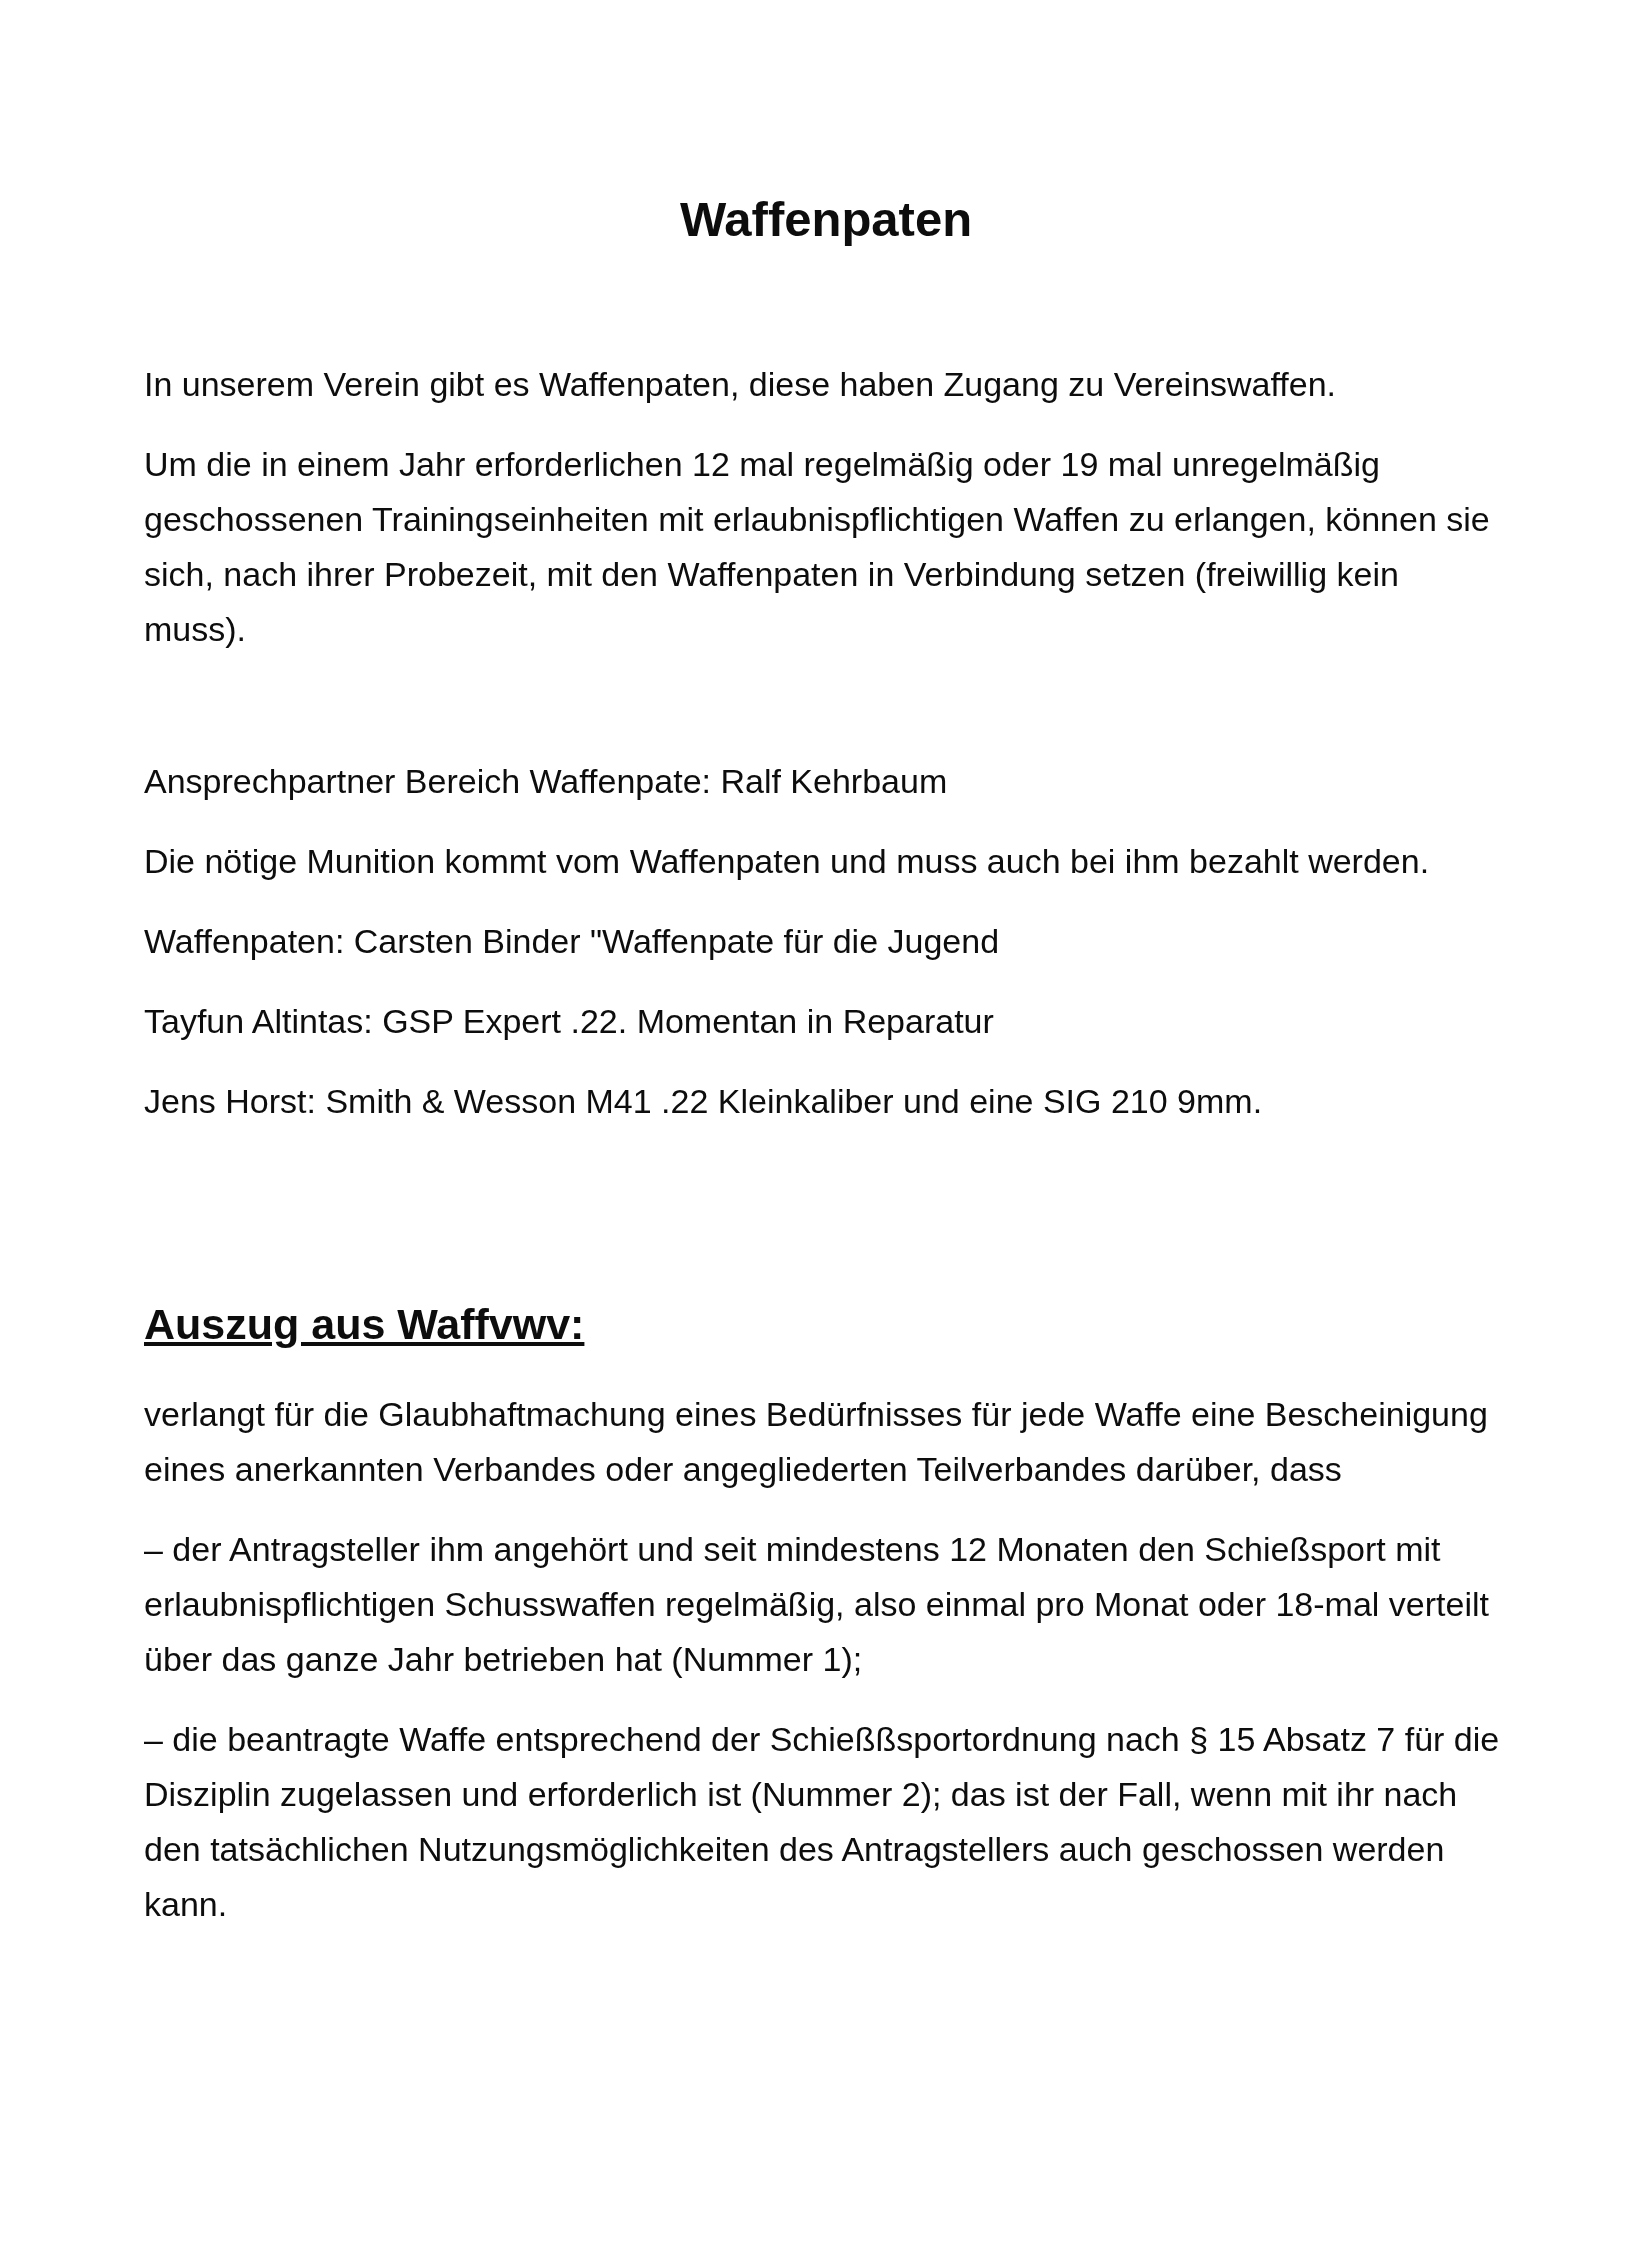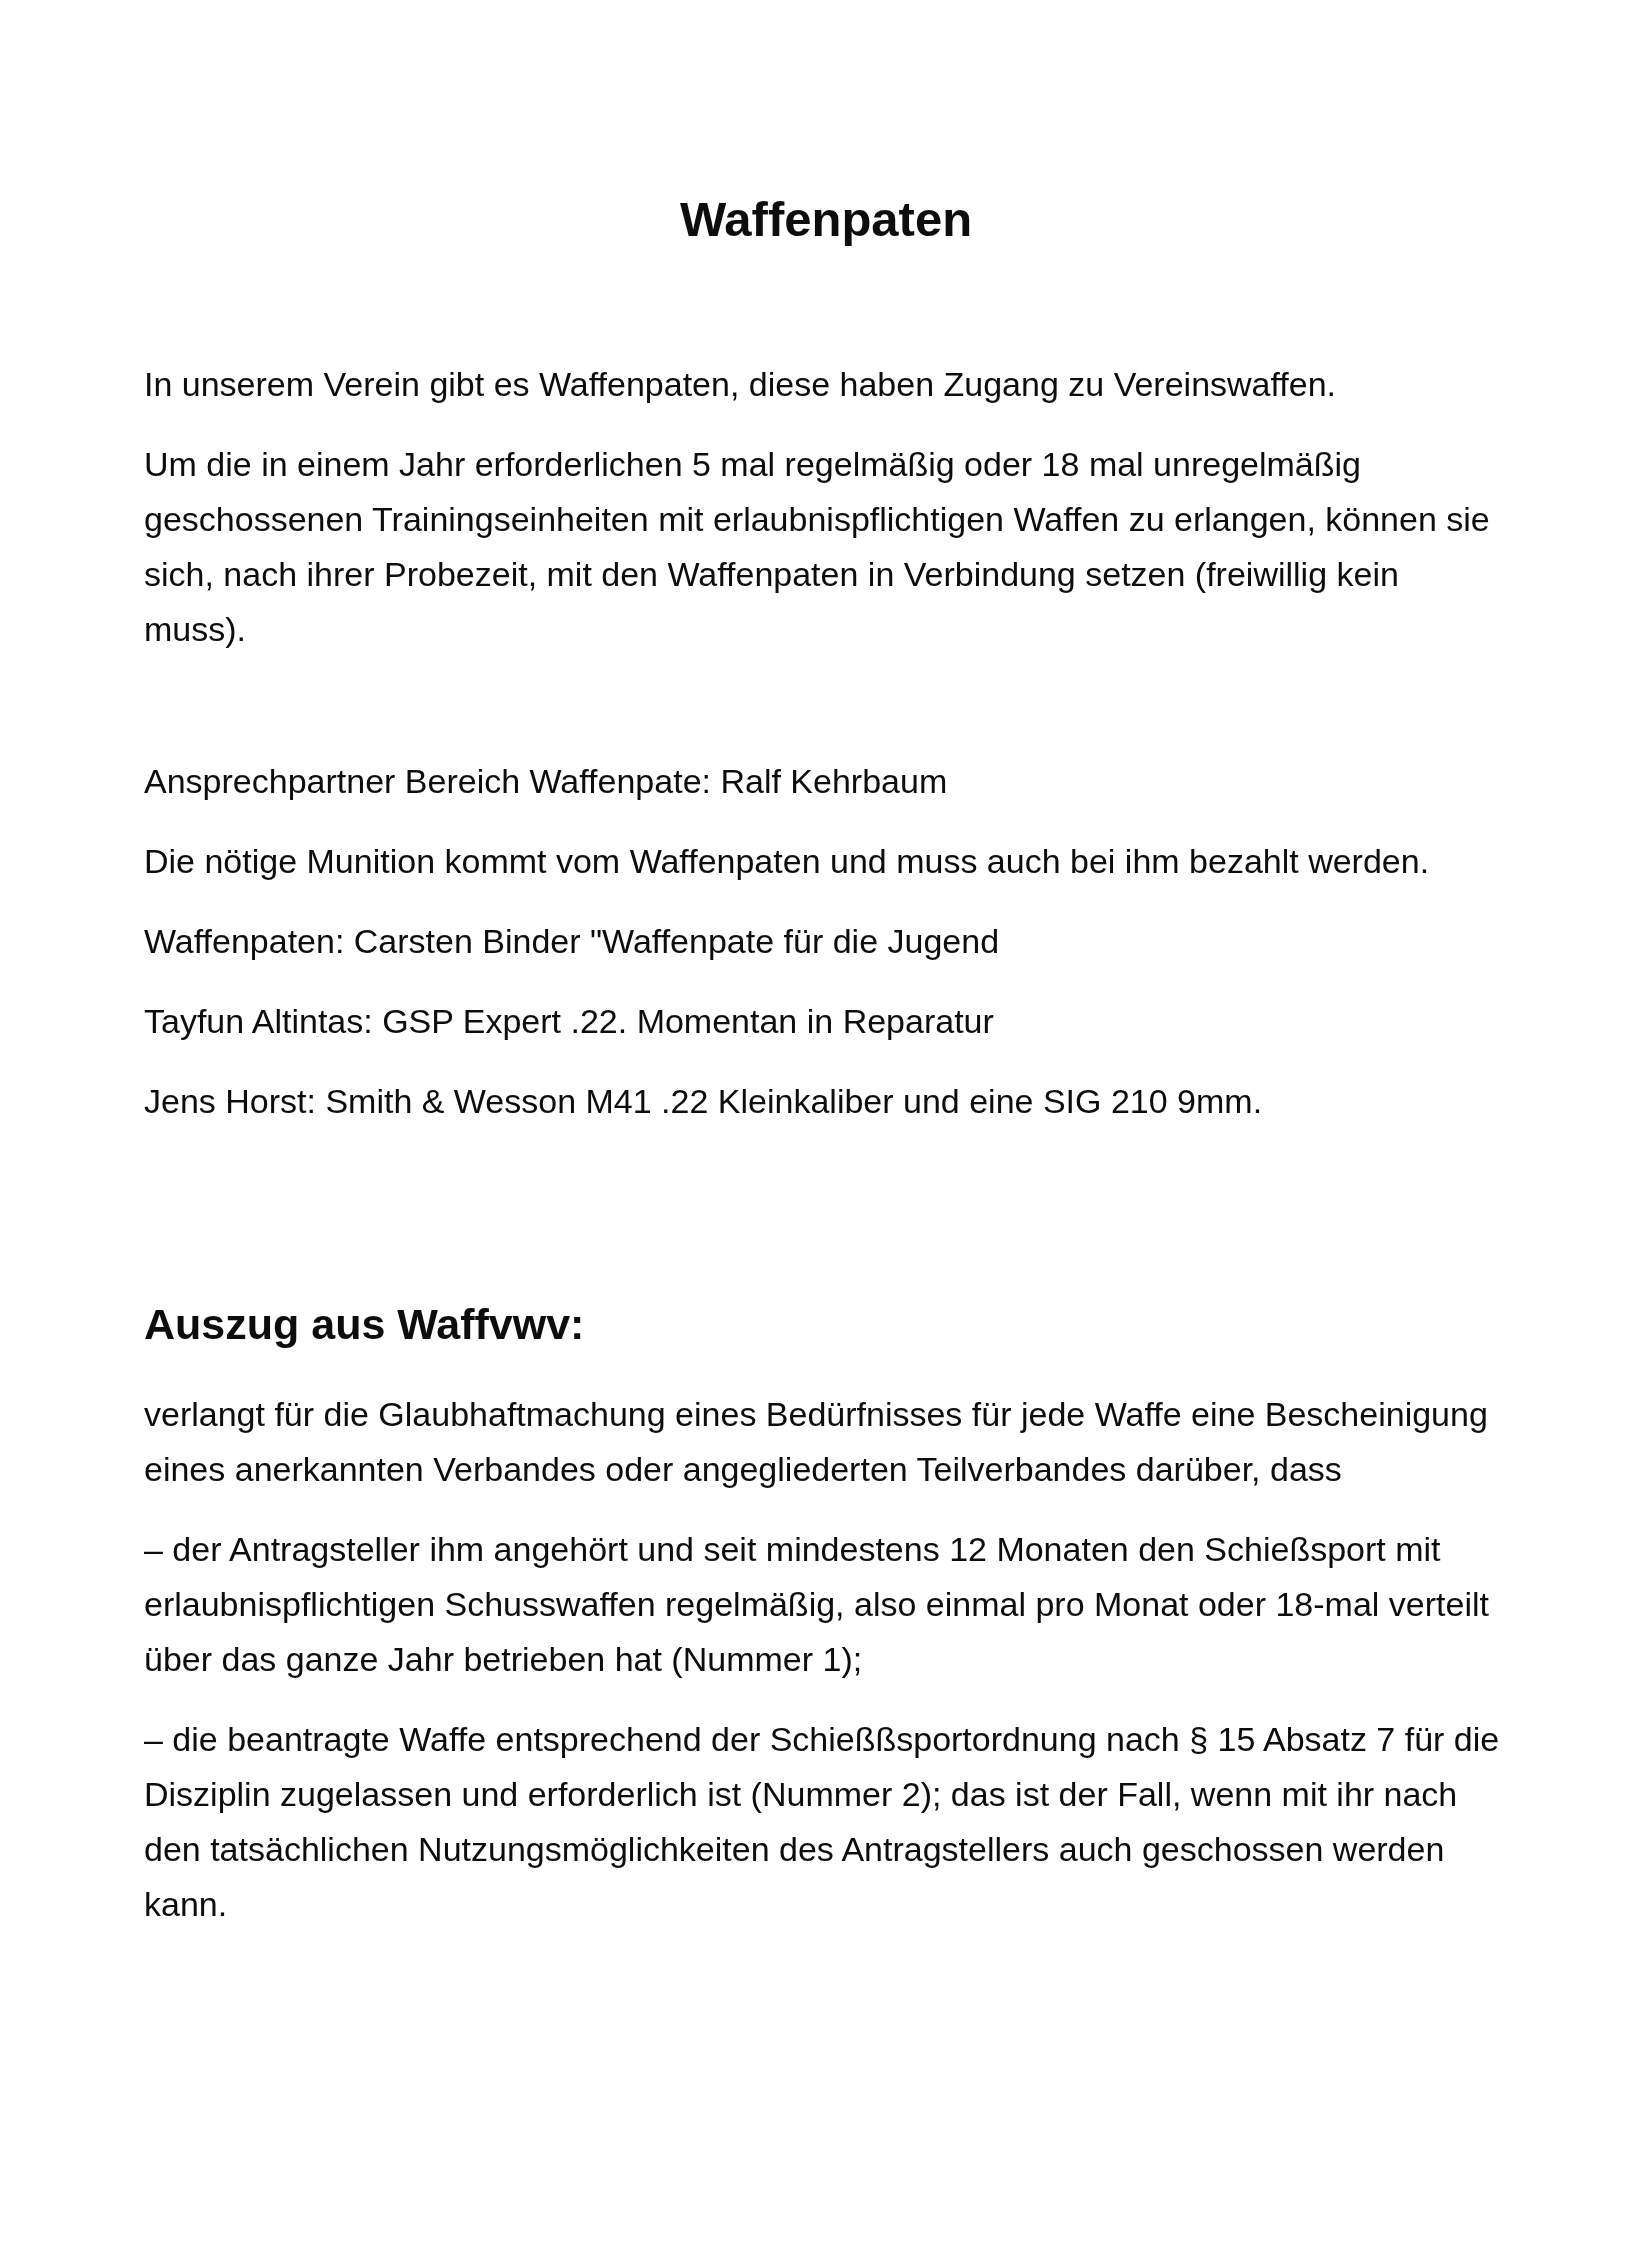--- a/index.html
+++ b/index.html
@@ -37,32 +37,33 @@
     margin-top: 108px;
   }
   p.gap-above {
     margin-top: 97px;
   }
   .section-heading {
     margin: 168px 0 36px 0;
     font-size: 43px;
     line-height: 54px;
     font-weight: 700;
+    text-decoration: underline;
   }
 </style>
 </head>
 <body>
 
 <div class="page">
 
   <h1 class="doc-title">Waffenpaten</h1>
 
   <p class="body-text first-body">In unserem Verein gibt es Waffenpaten, diese haben Zugang zu Vereinswaffen.</p>
 
-  <p class="body-text">Um die in einem Jahr erforderlichen 5 mal regelmäßig oder 18 mal unregelmäßig geschossenen Trainingseinheiten mit erlaubnispflichtigen Waffen zu erlangen, können sie sich, nach ihrer Probezeit, mit den Waffenpaten in Verbindung setzen (freiwillig kein muss).</p>
+  <p class="body-text">Um die in einem Jahr erforderlichen 12 mal regelmäßig oder 19 mal unregelmäßig geschossenen Trainingseinheiten mit erlaubnispflichtigen Waffen zu erlangen, können sie sich, nach ihrer Probezeit, mit den Waffenpaten in Verbindung setzen (freiwillig kein muss).</p>
 
   <p class="body-text gap-above">Ansprechpartner Bereich Waffenpate: Ralf Kehrbaum</p>
 
   <p class="body-text">Die nötige Munition kommt vom Waffenpaten und muss auch bei ihm bezahlt werden.</p>
 
   <p class="body-text">Waffenpaten: Carsten Binder "Waffenpate für die Jugend</p>
 
 
   <p class="body-text">Tayfun Altintas: GSP Expert .22. Momentan in Reparatur</p>
 

